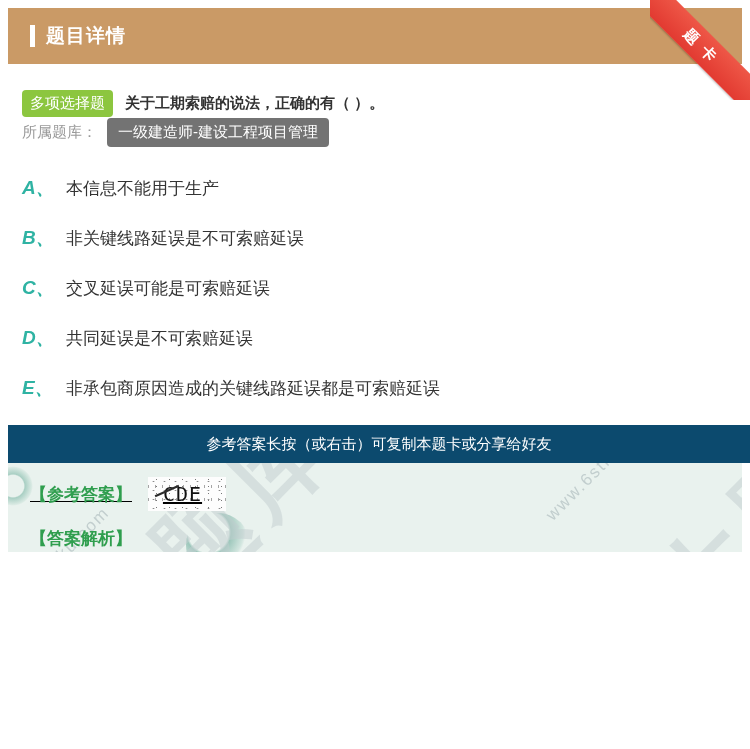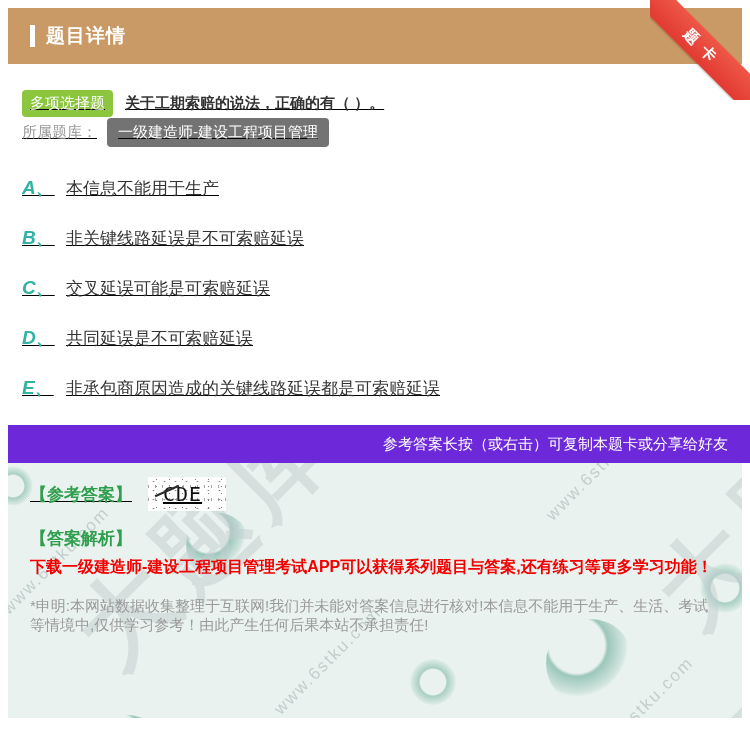--- a/index.html
+++ b/index.html
@@ -1,54 +1,54 @@
 <!DOCTYPE html>
 <html><head>
 <meta charset="utf-8">
 <style>
   * { margin:0; padding:0; box-sizing:border-box; }
   html,body { width:750px; height:749px; background:#ffffff; overflow:hidden;
     font-family:"Liberation Sans","DejaVu Sans",sans-serif; }
-  .page { position:relative; width:750px; height:718px; background:#fff; overflow:hidden; }
+  .page { position:relative; width:750px; height:552px; background:#fff; overflow:hidden; }
 
   
   .header { margin:8px 8px 0 8px; height:56px; background:#ca9a66;
     display:flex; align-items:center; padding-left:22px; }
   .header-accent { width:5px; height:22px; background:#ffffff; margin-right:11px; }
   .header-title { color:#ffffff; font-size:19px; font-weight:bold; letter-spacing:1px; }
 
   
   .ribbon-wrap { position:absolute; top:0; right:0; width:100px; height:100px; overflow:hidden; }
   .ribbon-band { position:absolute; top:30px; left:-25px; width:150px; height:30px;
     background:linear-gradient(180deg,#ee5747,#e23a31); transform:rotate(45deg);
     display:flex; align-items:center; justify-content:center;
     box-shadow:0 1px 2px rgba(0,0,0,.25); }
   .ribbon-band span { color:#fff; font-size:15px; font-weight:bold; letter-spacing:9px;
     padding-left:9px; }
 
   
-  .question-block { padding:0 22px;text-decoration:underline; }
+  .question-block { padding:0 22px; }
   .q-row1 { margin-top:24px; display:flex; align-items:flex-start; gap:12px; }
   .type-badge { flex:0 0 auto; background:#8cc63f; color:#fff; font-size:15px;
     padding:4px 8px; border-radius:4px; margin-top:2px; }
   .q-text { font-size:15px; font-weight:bold; color:#333; line-height:30px; }
   .q-row2 { display:flex; align-items:center; gap:10px; }
   .bank-label { color:#999; font-size:15px; }
   .bank-badge { background:#737373; color:#fff; font-size:15px; padding:5px 11px;
     border-radius:4px; }
 
   .options { margin-top:28px; }
   .option-row { display:flex; align-items:baseline; margin-bottom:24px; }
   .option-letter { flex:0 0 44px; color:#2fb3a3; font-size:19px; font-weight:bold;
     font-style:italic; }
   .option-text { color:#333; font-size:17px; }
 
   
-  .answer-bar { margin:4px 0 0 8px; height:38px; background:#6d28d9;
-    display:flex; align-items:center; justify-content:flex-end; padding:0 22px; }
+  .answer-bar { margin:4px 0 0 8px; height:38px; background:#0c4a6e;
+    display:flex; align-items:center; justify-content:center; padding:0 22px; }
   .answer-bar .left { color:#fff; font-size:15px; }
   .answer-bar .right { color:#fff; font-size:15px; }
 
   
   .answer-section { position:relative; margin:0 8px; height:293px; background:#e9f2ee;
     overflow:hidden; }
   .answer-content { position:relative; z-index:2; padding:0 22px; }
 
   .ref-row { padding-top:14px; display:flex; align-items:center; gap:16px;text-decoration:underline; }
   .green-label { color:#2f9e4e; font-size:17px; font-weight:bold; }

